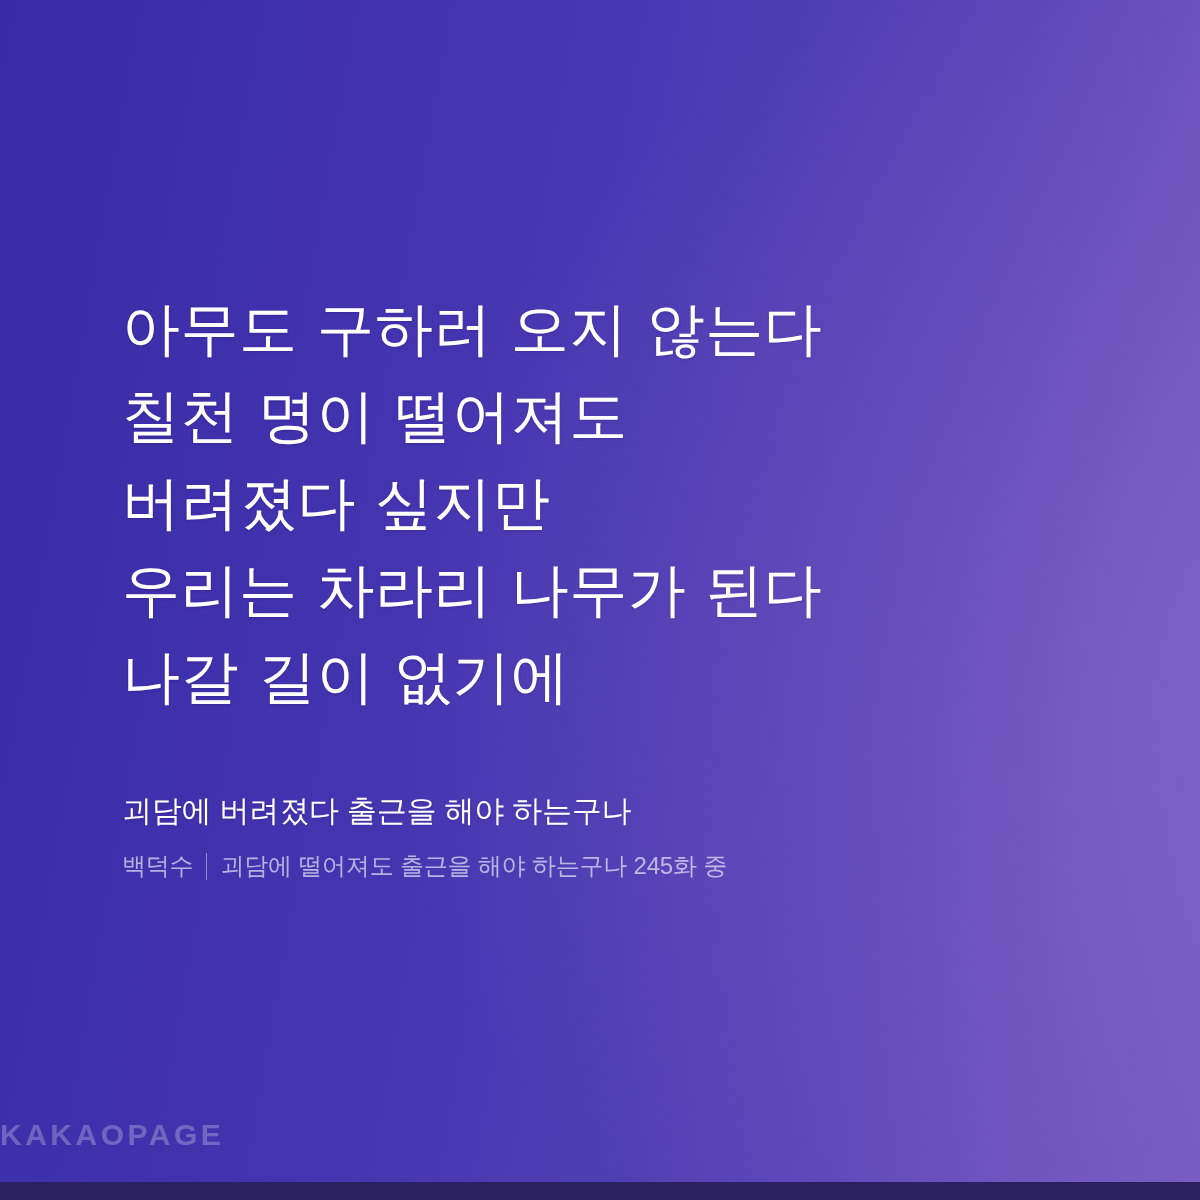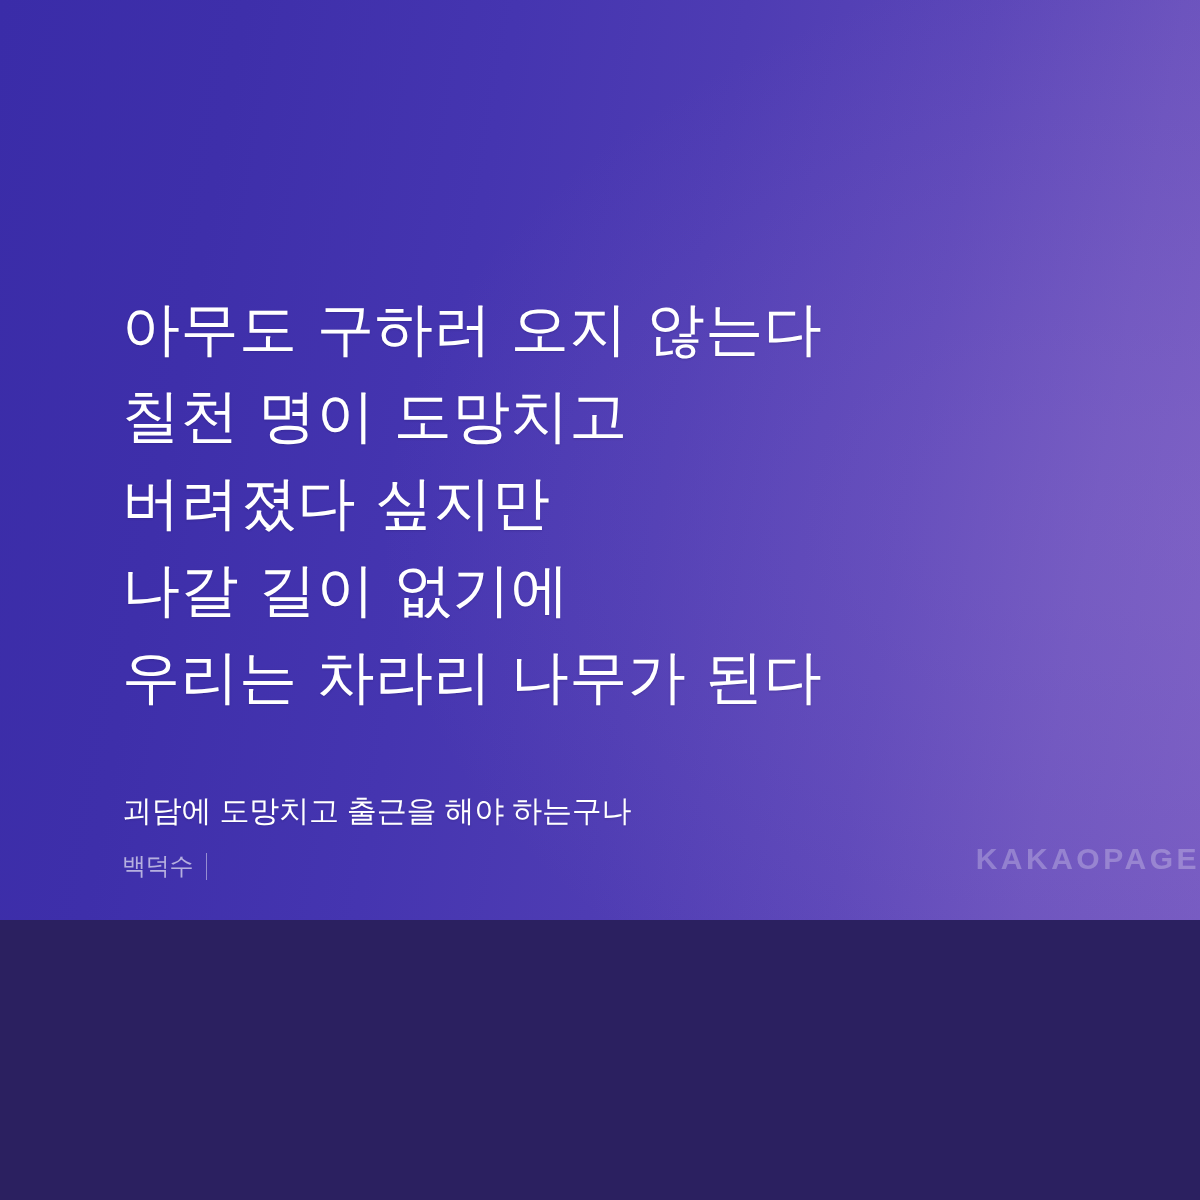--- a/index.html
+++ b/index.html
@@ -5,21 +5,21 @@
 <style>
   html, body {
     margin: 0;
     padding: 0;
     background: #2b2060;
   }
 
   .card {
     position: relative;
     width: 1200px;
-    height: 920px;
+    height: 1182px;
     overflow: hidden;
     font-family: "Liberation Sans", "DejaVu Sans", sans-serif;
     
     background-color: #4434ad;
     background-image: linear-gradient(
         100deg,
         #3a2ca8 0%,
         #3e2faa 18%,
         #4535b0 38%,
         #4e3cb3 55%,
@@ -101,49 +101,50 @@
     margin: 0 13px;
     background: rgba(255, 255, 255, 0.45);
     flex: 0 0 auto;
   }
 
   
   .brand {
     position: absolute;
     left: 0;
     right: 0;
-    bottom: 44px;
-    text-align: right;
+    bottom: 30px;
+    text-align: left;
     z-index: 2;
     font-size: 30px;
     font-weight: 700;
     letter-spacing: 3.5px;
     color: rgba(255, 255, 255, 0.26);
   }
 </style>
 </head>
 <body>
 
 <div class="card">
 
   <div class="content">
 
     <div class="quote">
       <div class="quote-line">아무도 구하러 오지 않는다</div>
-      <div class="quote-line">칠천 명이 도망치고</div>
+      <div class="quote-line">칠천 명이 떨어져도</div>
       <div class="quote-line">버려졌다 싶지만</div>
+      <div class="quote-line">우리는 차라리 나무가 된다</div>
       <div class="quote-line">나갈 길이 없기에</div>
-      <div class="quote-line">우리는 차라리 나무가 된다</div>
     </div>
 
     <div class="meta">
-      <div class="work-title">괴담에 도망치고 출근을 해야 하는구나</div>
+      <div class="work-title">괴담에 버려졌다 출근을 해야 하는구나</div>
       <div class="credit">
         <span>백덕수</span>
         <span class="credit-sep"></span>
+        <span>괴담에 떨어져도 출근을 해야 하는구나 245화 중</span>
       </div>
     </div>
 
   </div>
 
   <div class="brand">KAKAOPAGE</div>
 
 </div>
 
 </body></html>

